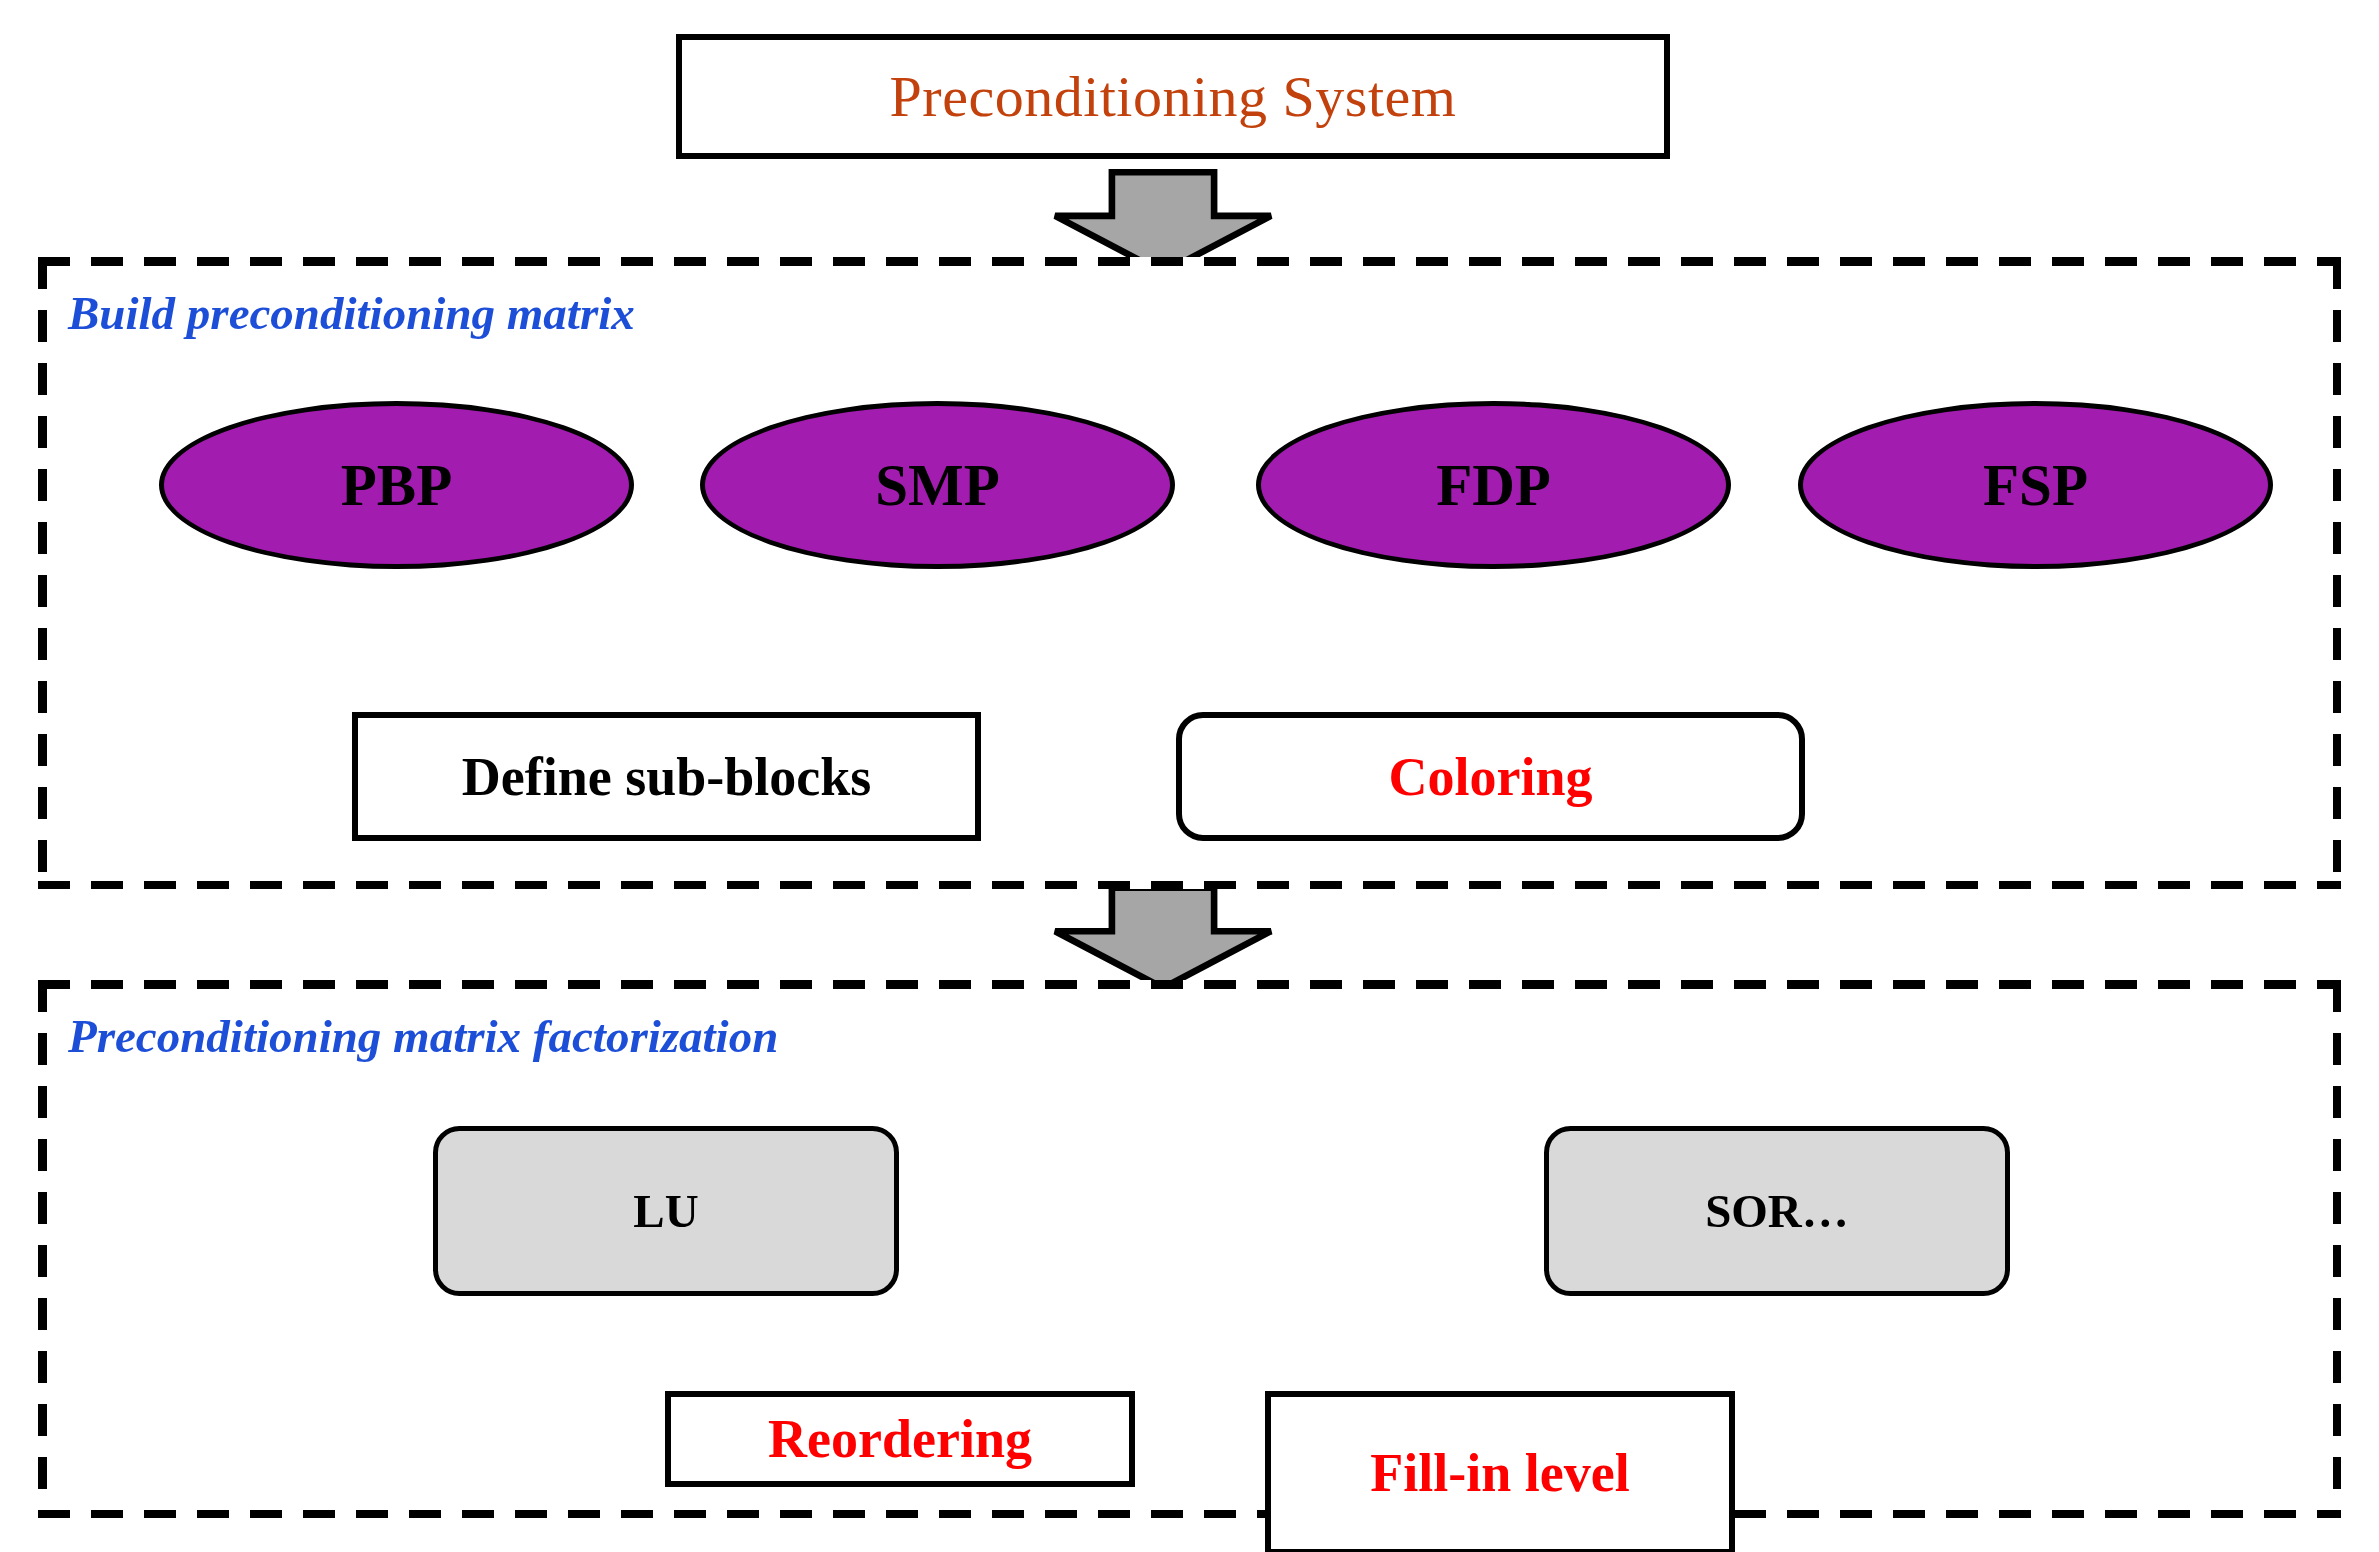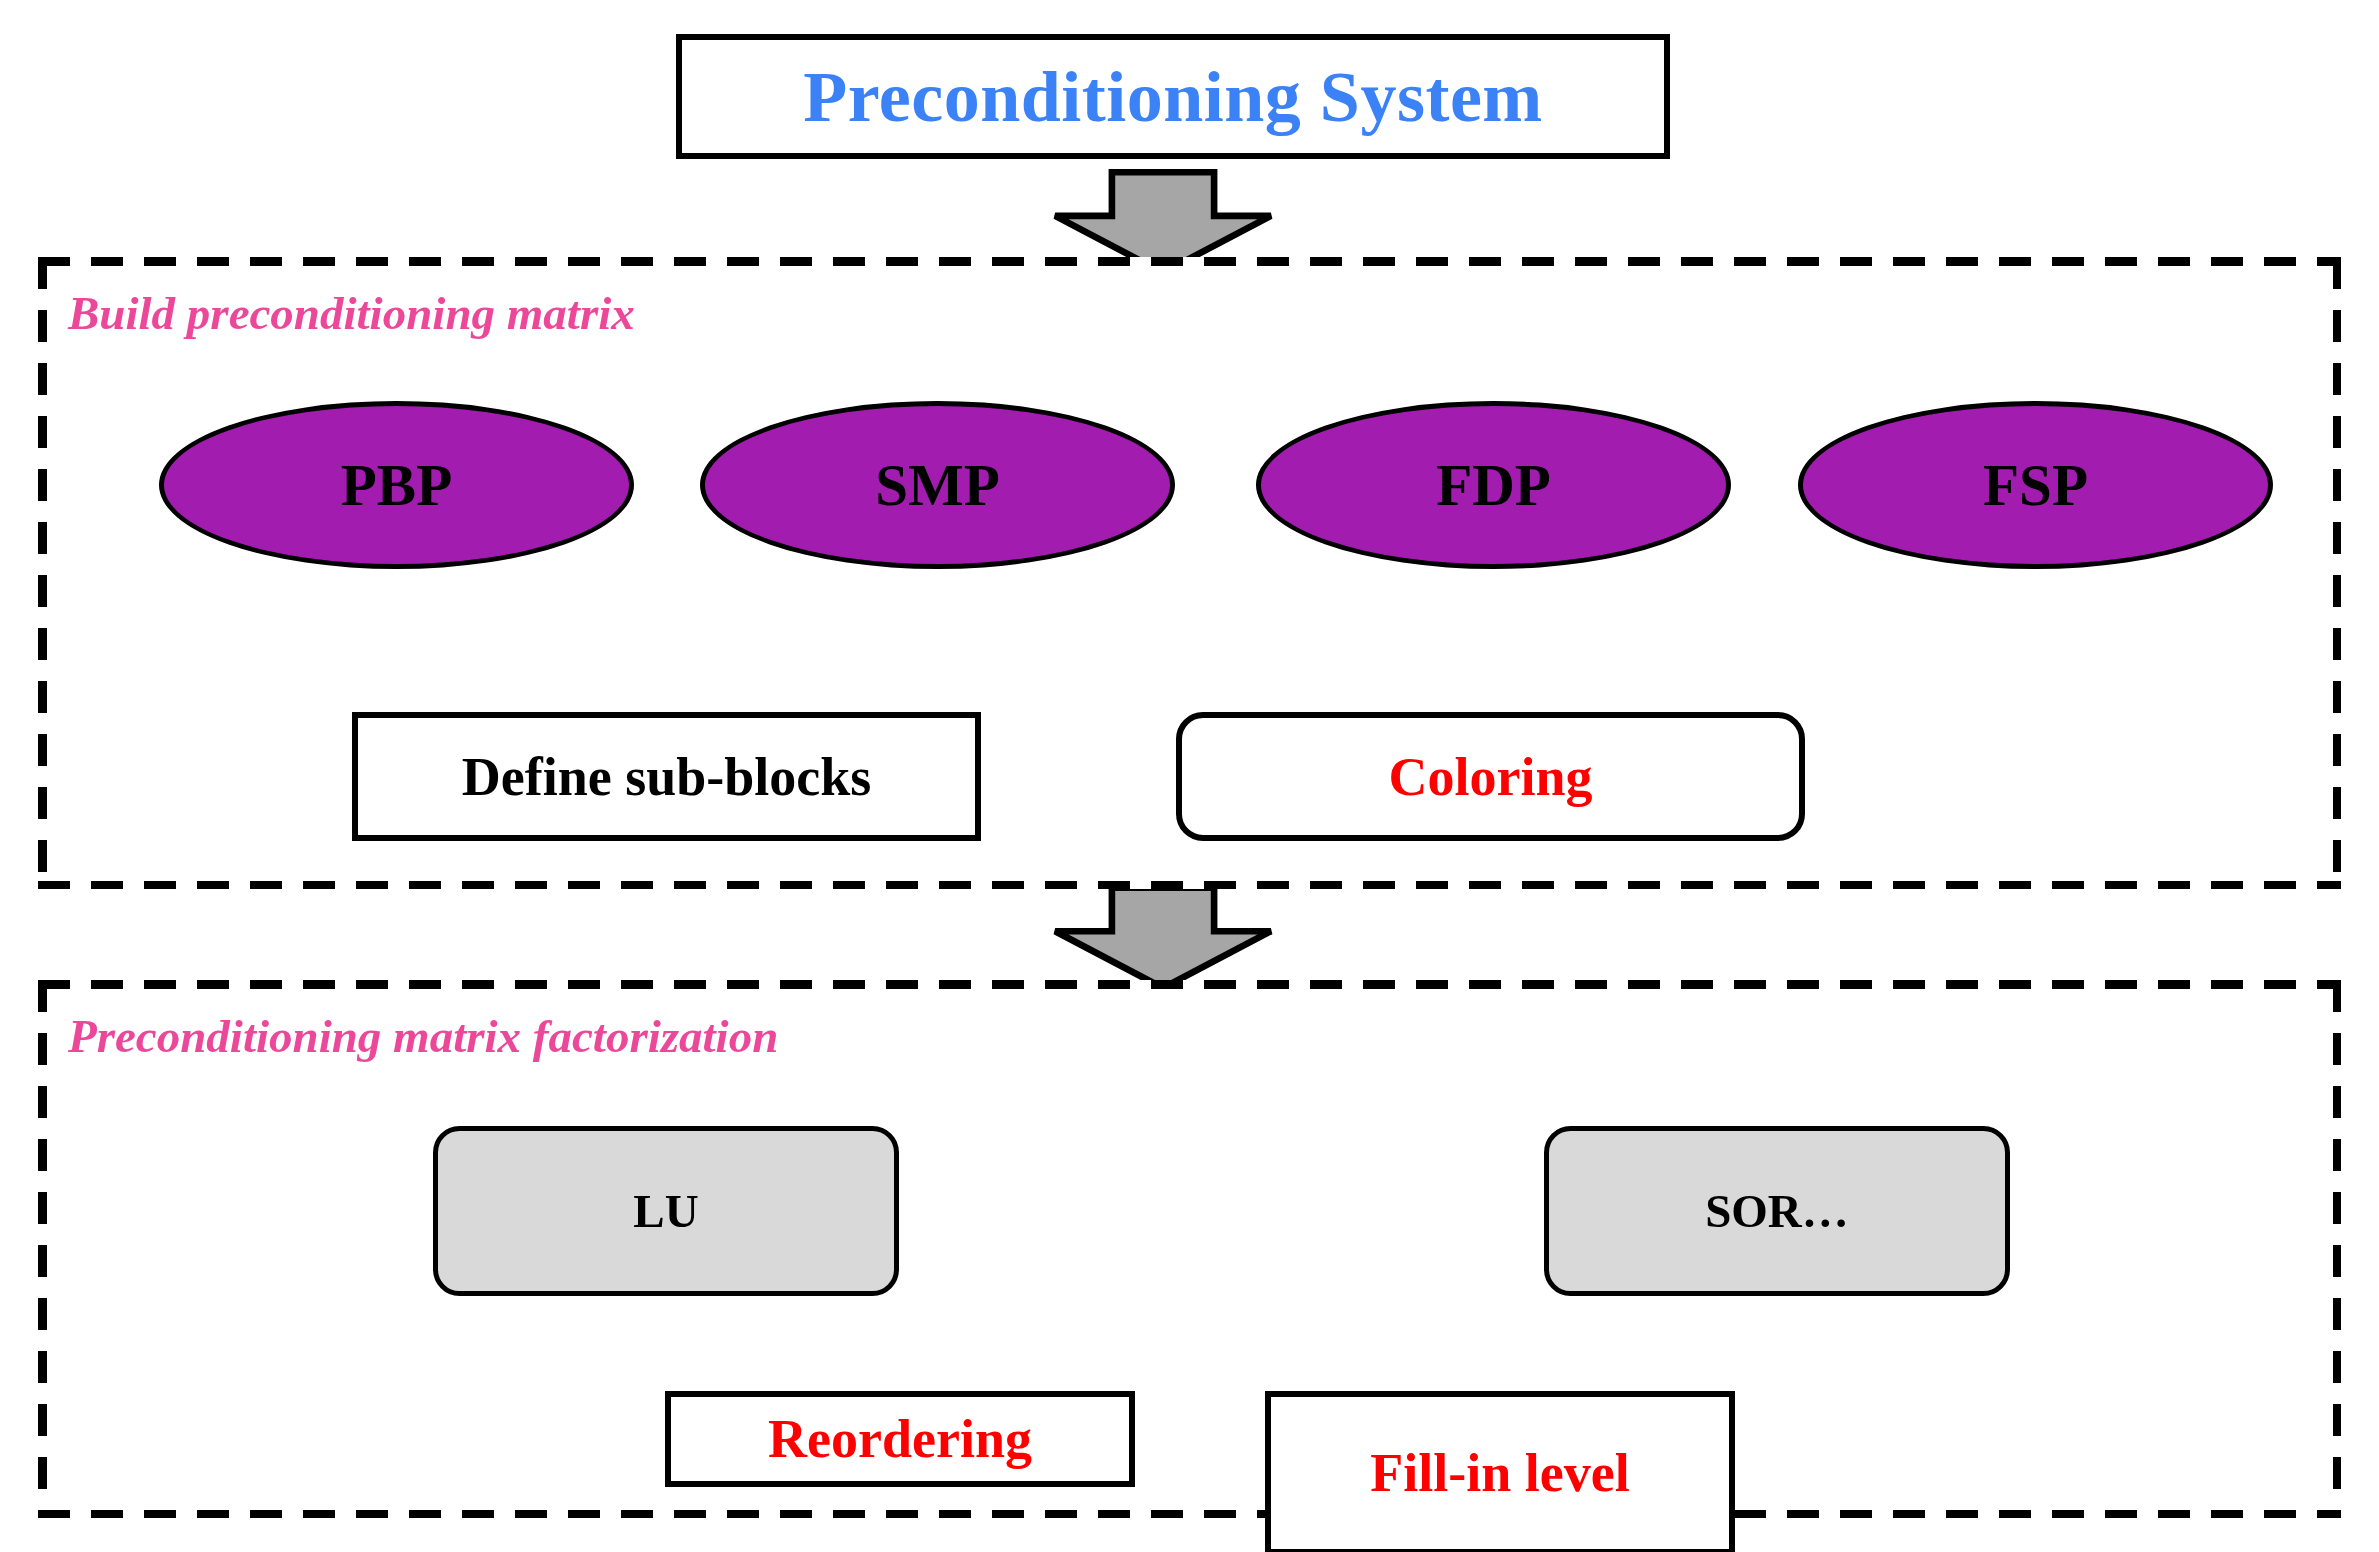--- a/index.html
+++ b/index.html
@@ -26,23 +26,23 @@
     width: 994px;
     height: 125px;
     border: 6.6px solid #000000;
     background: #ffffff;
     box-sizing: border-box;
     display: flex;
     align-items: center;
     justify-content: center;
   }
   .title-box .txt {
-    font-size: 72px;
-    font-weight: bold;
-    color: #3b82f6;
+    font-size: 58px;
+    font-weight: normal;
+    color: #c2410c;
     letter-spacing: 0.5px;
     line-height: 1;
     white-space: nowrap;
   }
 
   
   .dashed-group {
     position: absolute;
     box-sizing: border-box;
     background: #ffffff;
@@ -64,21 +64,21 @@
     bottom: 0;
     background-image: repeating-linear-gradient(
        to bottom, #000 0px, #000 32px, rgba(0,0,0,0) 32px, rgba(0,0,0,0) 53px);
   }
 
   .group-label {
     position: absolute;
     font-size: 47px;
     font-weight: bold;
     font-style: italic;
-    color: #ec4899;
+    color: #1d4ed8;
     white-space: nowrap;
     line-height: 1;
   }
 
   
   .ellipse {
     position: absolute;
     background: #a21caf;
     border: 5.7px solid #000000;
     border-radius: 50%;

